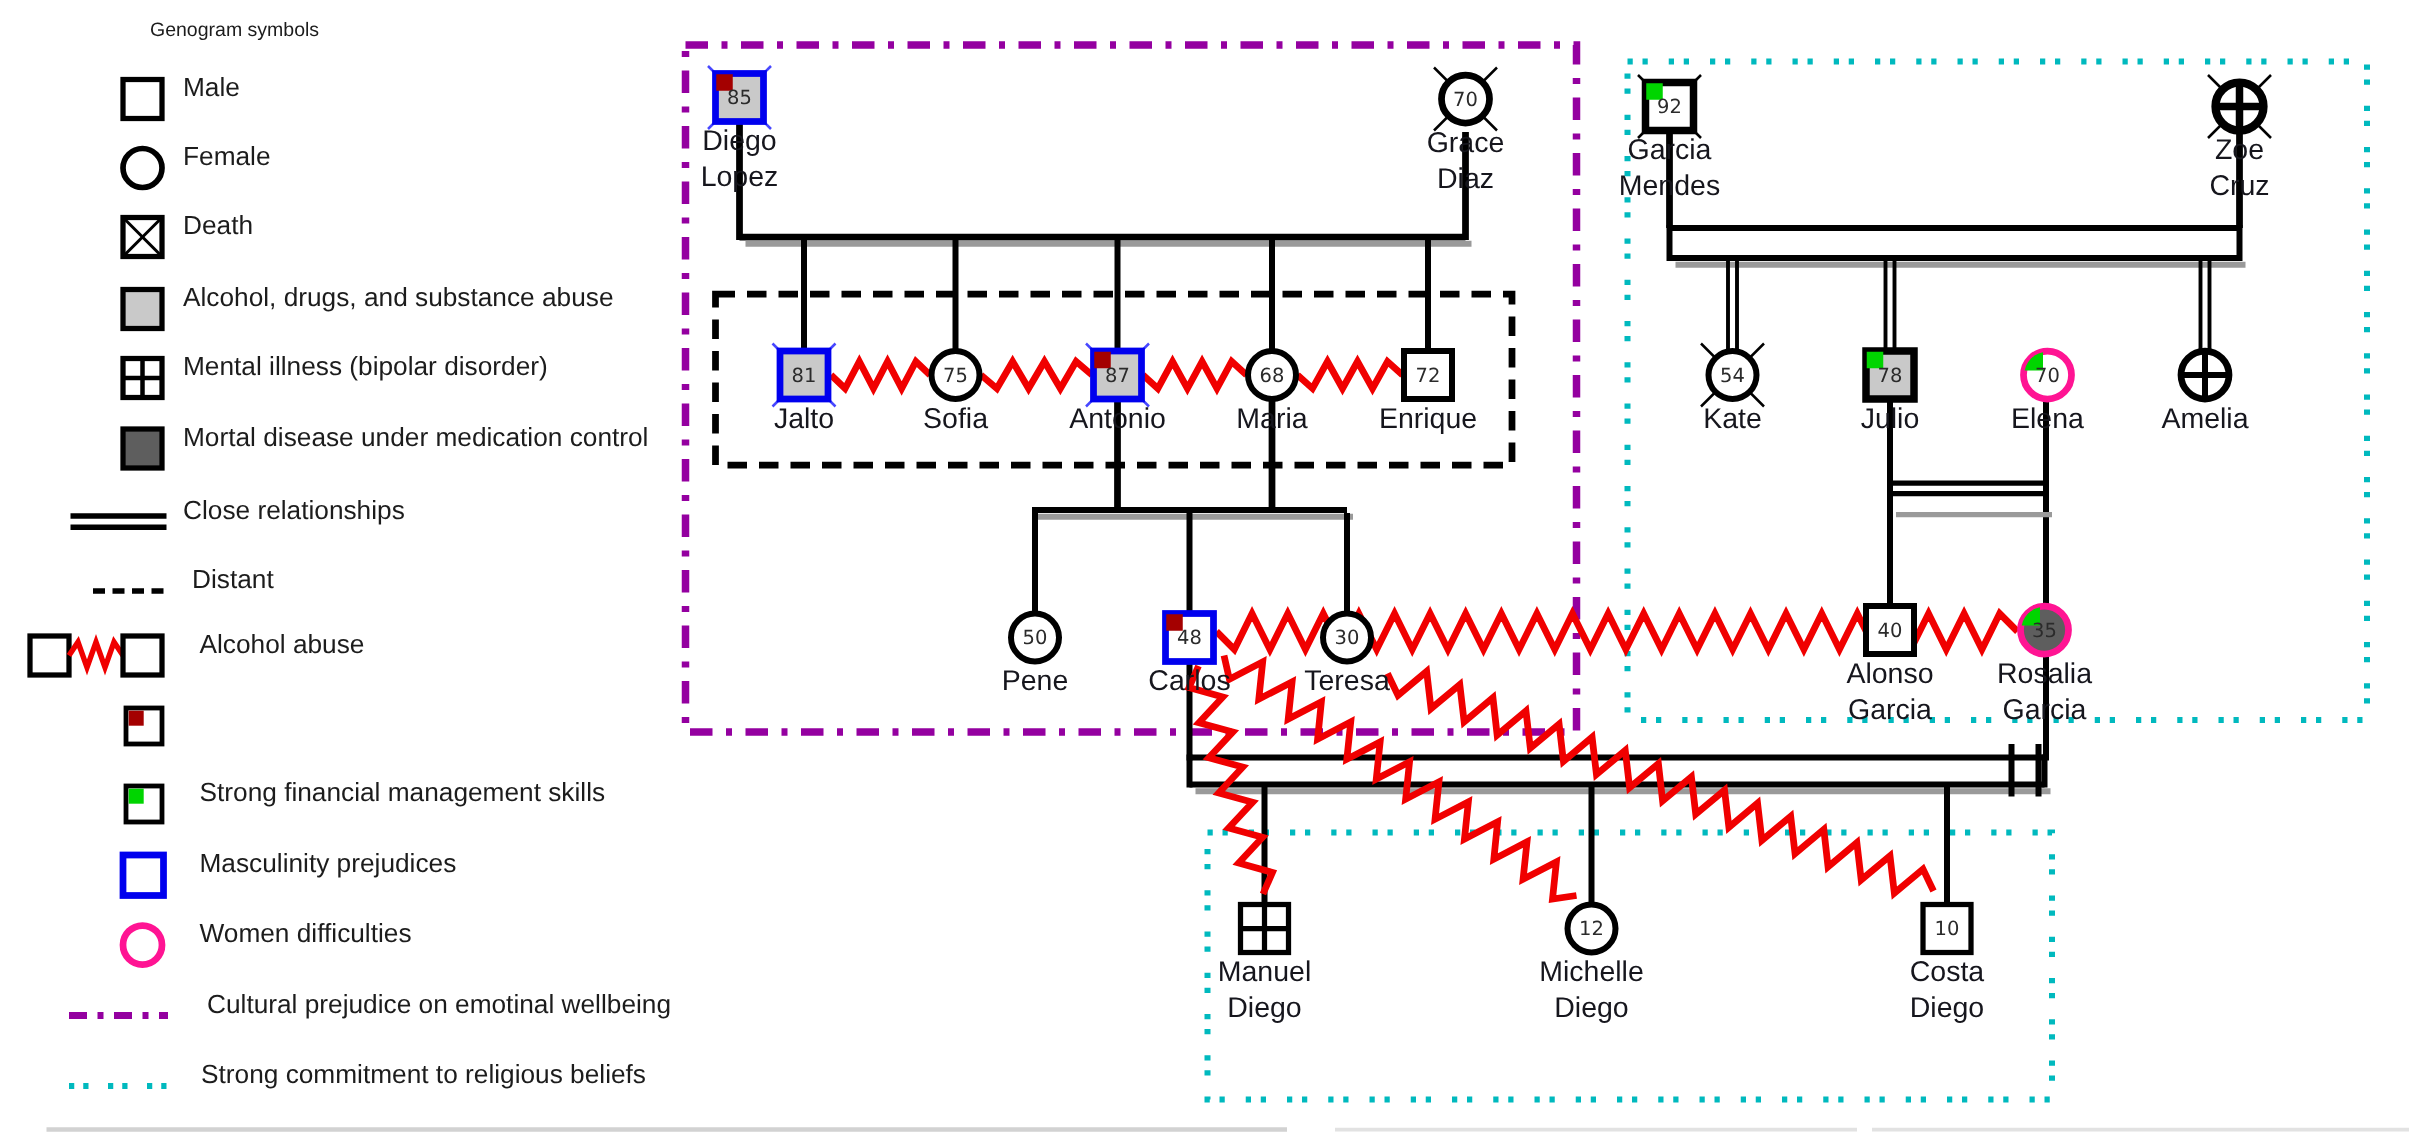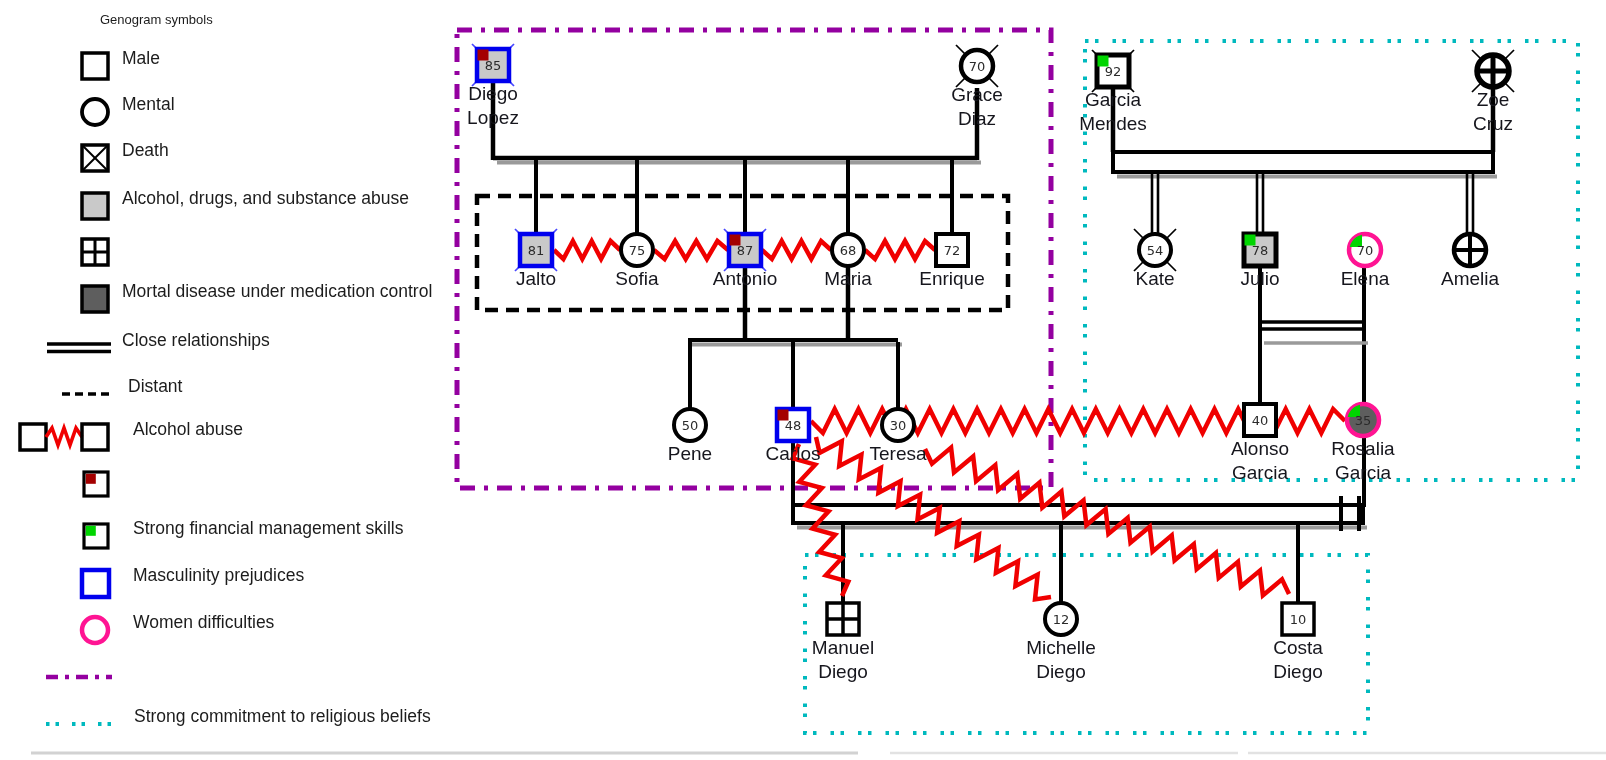--- a/index.html
+++ b/index.html
@@ -32,21 +32,21 @@
       </span>
         <span class="lbl">Male</span>
     </div>
 
     <div class="lrow" style="top:94px">
       <span class="sym">
         <svg width="34" height="34">
             <circle cx="17" cy="17" r="13" fill="none" stroke="#000" stroke-width="3.8"></circle>
           </svg>
       </span>
-        <span class="lbl">Mental</span>
+        <span class="lbl">Female</span>
     </div>
 
     <div class="lrow" style="top:140px">
       <span class="sym">
         <svg width="34" height="34">
             <rect x="4" y="4" width="26" height="26" fill="none" stroke="#000" stroke-width="3.5"></rect>
         <line x1="5" y1="5" x2="29" y2="29" stroke="#000" stroke-width="2"></line>
             <line x1="29" y1="5" x2="5" y2="29" stroke="#000" stroke-width="2"></line>
           </svg>
       </span>
@@ -63,20 +63,21 @@
     </div>
 
     <div class="lrow" style="top:234px">
       <span class="sym">
         <svg width="34" height="34">
             <rect x="4" y="4" width="26" height="26" fill="none" stroke="#000" stroke-width="3.5"></rect>
         <line x1="17" y1="5" x2="17" y2="29" stroke="#000" stroke-width="3"></line>
             <line x1="5" y1="17" x2="29" y2="17" stroke="#000" stroke-width="3"></line>
           </svg>
       </span>
+        <span class="lbl">Mental illness (bipolar disorder)</span>
     </div>
 
     <div class="lrow" style="top:281px">
       <span class="sym">
         <svg width="34" height="34">
             <rect x="4" y="4" width="26" height="26" fill="#5E5E5E" stroke="#000" stroke-width="3.5"></rect>
           </svg>
       </span>
         <span class="lbl">Mortal disease under medication control</span>
     </div>
@@ -147,20 +148,21 @@
       </span>
         <span class="lbl">Women difficulties</span>
     </div>
 
     <div class="lrow" style="top:659px">
       <span class="sym pr18">
         <svg width="66" height="10">
             <line x1="0" y1="5" x2="66" y2="5" stroke="#9400A0" stroke-width="4.6" stroke-dasharray="12 7 4 7"></line>
           </svg>
       </span>
+        <span class="lbl">Cultural prejudice on emotinal wellbeing</span>
     </div>
 
     <div class="lrow" style="top:706px">
       <span class="sym pr14">
         <svg width="66" height="8">
             <line x1="0" y1="4" x2="66" y2="4" stroke="#00B9BE" stroke-width="4" stroke-dasharray="3.5 6 3.5 13"></line>
           </svg>
       </span>
         <span class="lbl">Strong commitment to religious beliefs</span>
     </div>

